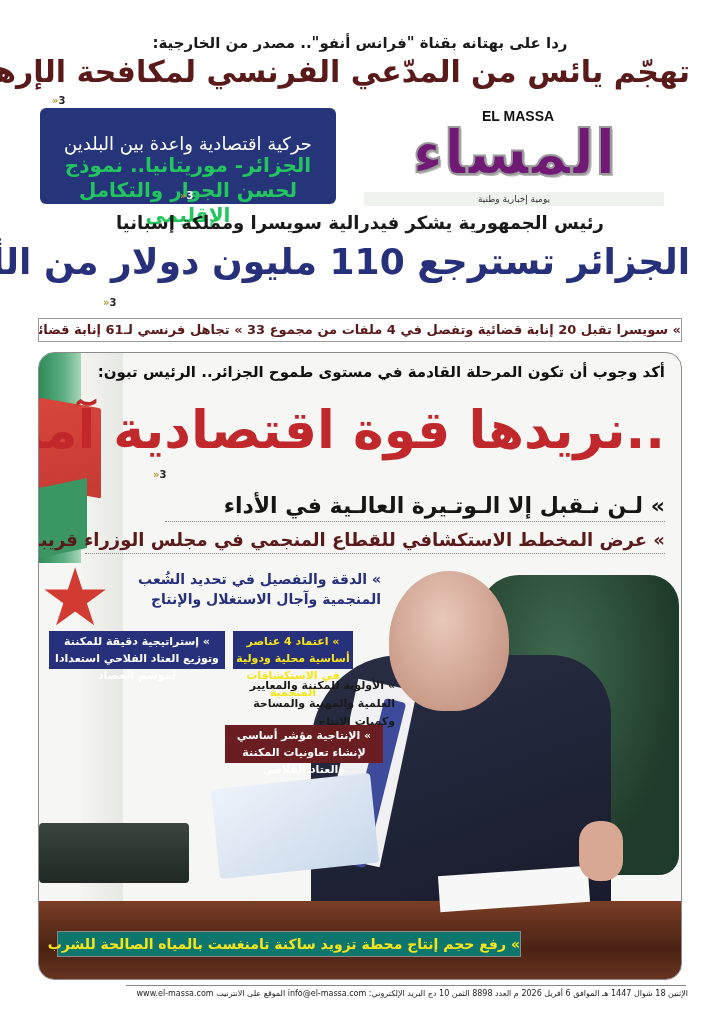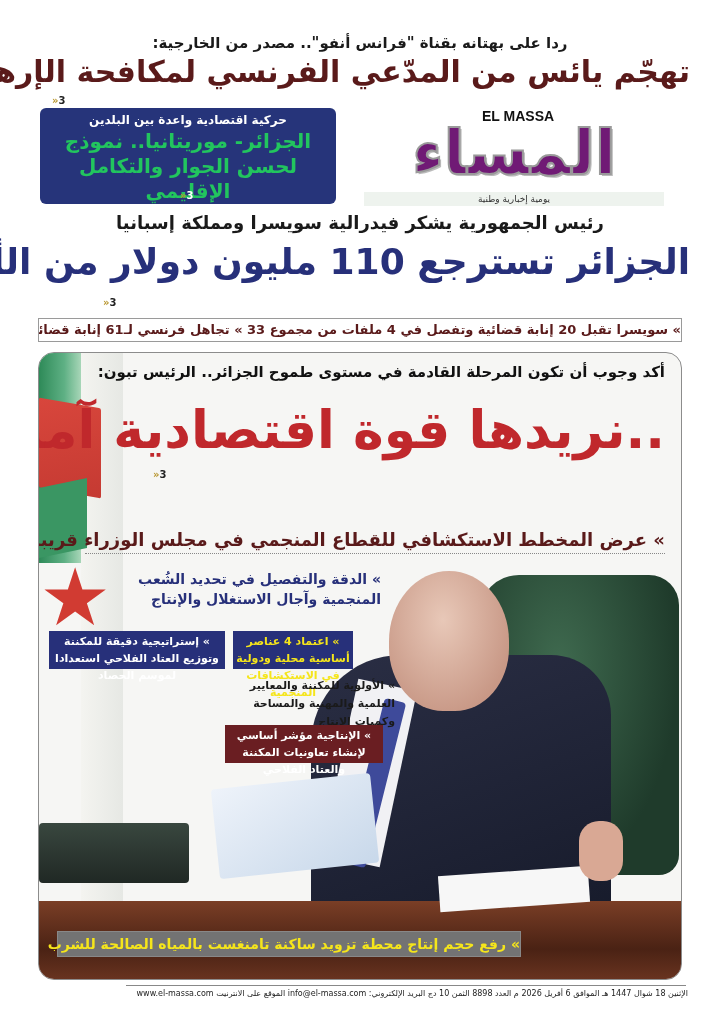--- a/index.html
+++ b/index.html
@@ -10,21 +10,21 @@
 
     
     .kicker-top { top: 34px; left: 0; width: 720px; text-align: center; font-size: 15px; font-weight: bold; color: #1a1a1a; }
     .headline-top { top: 52px; left: 30px; width: 660px; text-align: center; font-size: 30px; font-weight: bold; color: #5a1a1a; letter-spacing: -0.5px; line-height: 40px; white-space: nowrap; }
     .pageref { font-size: 10px; font-weight: bold; color: #222; }
     .pageref .arr { color: #b8962e; }
     .pageref-top { top: 95px; left: 52px; }
 
     
     .bluebox { top: 108px; left: 40px; width: 296px; height: 96px; background: #26347a; border-radius: 6px; text-align: center; padding-top: 3px; }
-    .bluebox .bb-kicker { font-size: 12px; font-weight: bold; color: #ffffff; line-height: 18px; }
+    .bluebox .bb-kicker { font-size: 18px; font-weight: normal; color: #ffffff; line-height: 18px; margin-top: 24px; }
     .bluebox .bb-title { font-size: 20px; font-weight: bold; color: #22c55e; line-height: 25px; }
     .bluebox .pageref { position: absolute; bottom: 3px; left: 140px; color: #fff; }
 
     
     .masthead { top: 104px; left: 364px; width: 300px; height: 102px; }
     .mast-latin { position: absolute; top: 4px; left: 118px; font-family: "Liberation Sans", sans-serif; font-weight: bold; font-size: 14px; color: #111; direction: ltr; }
     .mast-arabic { position: absolute; top: 12px; left: 0; width: 300px; height: 72px; display: flex; align-items: center; justify-content: center; font-size: 62px; font-weight: bold; color: #701a75; -webkit-text-stroke: 2px #9a9a9a; text-shadow: 2px 2px 0 #bbb; letter-spacing: 1px; }
     .mast-tagline { position: absolute; top: 88px; left: 0; width: 300px; height: 14px; background: #eef3ee; text-align: center; font-size: 9px; color: #333; line-height: 14px; }
 
     
@@ -67,21 +67,21 @@
     .b1 { top: 140px; width: 500px; font-size: 22px; color: #161616; border-bottom: 1px dotted #888; padding-bottom: 3px; }
     .b2 { top: 176px; width: 580px; font-size: 18px; color: #5a1a1a; border-bottom: 1px dotted #888; padding-bottom: 3px; }
     .b3 { top: 216px; right: 300px; width: 260px; font-size: 14px; color: #27307a; line-height: 20px; white-space: normal; }
 
     .tag-yellow { position: absolute; top: 278px; left: 194px; width: 120px; height: 38px; background: #27307a; color: #f5e51b; font-size: 11px; font-weight: bold; text-align: center; line-height: 17px; padding-top: 2px; }
     .tag-blue { position: absolute; top: 278px; left: 10px; width: 176px; height: 38px; background: #27307a; color: #ffffff; font-size: 11px; font-weight: bold; text-align: center; line-height: 17px; padding-top: 2px; }
     .tag-plain { position: absolute; top: 324px; left: 188px; width: 168px; font-size: 11px; font-weight: bold; color: #1a1a1a; text-align: right; line-height: 18px; }
     .tag-maroon { position: absolute; top: 372px; left: 186px; width: 158px; height: 38px; background: #6a1e22; color: #ffffff; font-size: 11px; font-weight: bold; text-align: center; line-height: 17px; padding-top: 2px; }
     .tag-red { position: absolute; top: 416px; left: 8px; width: 112px; font-size: 11px; font-weight: bold; color: #c0282c; text-align: center; line-height: 18px; }
 
-    .bottom-bar { position: absolute; top: 578px; left: 18px; width: 464px; height: 26px; background: #737373; border: 1px solid #888; color: #f5e51b; font-size: 14px; font-weight: bold; text-align: center; line-height: 24px; white-space: nowrap; }
+    .bottom-bar { position: absolute; top: 578px; left: 18px; width: 464px; height: 26px; background: #0f766e; border: 1px solid #888; color: #f5e51b; font-size: 14px; font-weight: bold; text-align: center; line-height: 24px; white-space: nowrap; }
 
     
     .footer-rule { top: 985px; left: 126px; width: 560px; height: 1px; background: #888; }
     .footer { top: 989px; left: 126px; width: 562px; font-size: 8px; color: #222; white-space: nowrap; text-align: right; }
     .footer .ltr { direction: ltr; unicode-bidi: embed; }
   </style>
 </head>
 <body>
 
 <div class="abs kicker-top">ردا على بهتانه بقناة "فرانس أنفو".. مصدر من الخارجية:</div>
@@ -134,20 +134,21 @@
     <div class="doc-right"></div>
     <div class="hand"></div>
   </div>
 
   <div class="frame-kicker">أكد وجوب أن تكون المرحلة القادمة في مستوى طموح الجزائر.. الرئيس تبون:</div>
   <div class="frame-headline">..نريدها قوة اقتصادية آمنة</div>
   <div class="pageref frame-pageref">
     <span>3</span><span class="arr">«</span>
   </div>
 
+  <div class="bullet-big b1">» لـن نـقبل إلا الـوتـيرة العالـية في الأداء</div>
   <div class="bullet-big b2">» عرض المخطط الاستكشافي للقطاع المنجمي في مجلس الوزراء قريبا</div>
   <div class="bullet-big b3">» الدقة والتفصيل في تحديد الشُعب المنجمية وآجال الاستغلال والإنتاج</div>
 
   <div class="tag-yellow">» اعتماد 4 عناصر أساسية محلية ودولية في الاستكشافات المنجمية</div>
   <div class="tag-blue">» إستراتيجية دقيقة للمكننة وتوزيع العتاد الفلاحي استعدادا لموسم الحصاد</div>
   <div class="tag-plain">» الأولوية للمكننة والمعايير العلمية والمهنية والمساحة وكميات الإنتاج</div>
   <div class="tag-maroon">» الإنتاجية مؤشر أساسي لإنشاء تعاونيات المكننة والعتاد الفلاحي</div>
 
   <div class="bottom-bar">» رفع حجم إنتاج محطة تزويد ساكنة تامنغست بالمياه الصالحة للشرب</div>
 </div>

